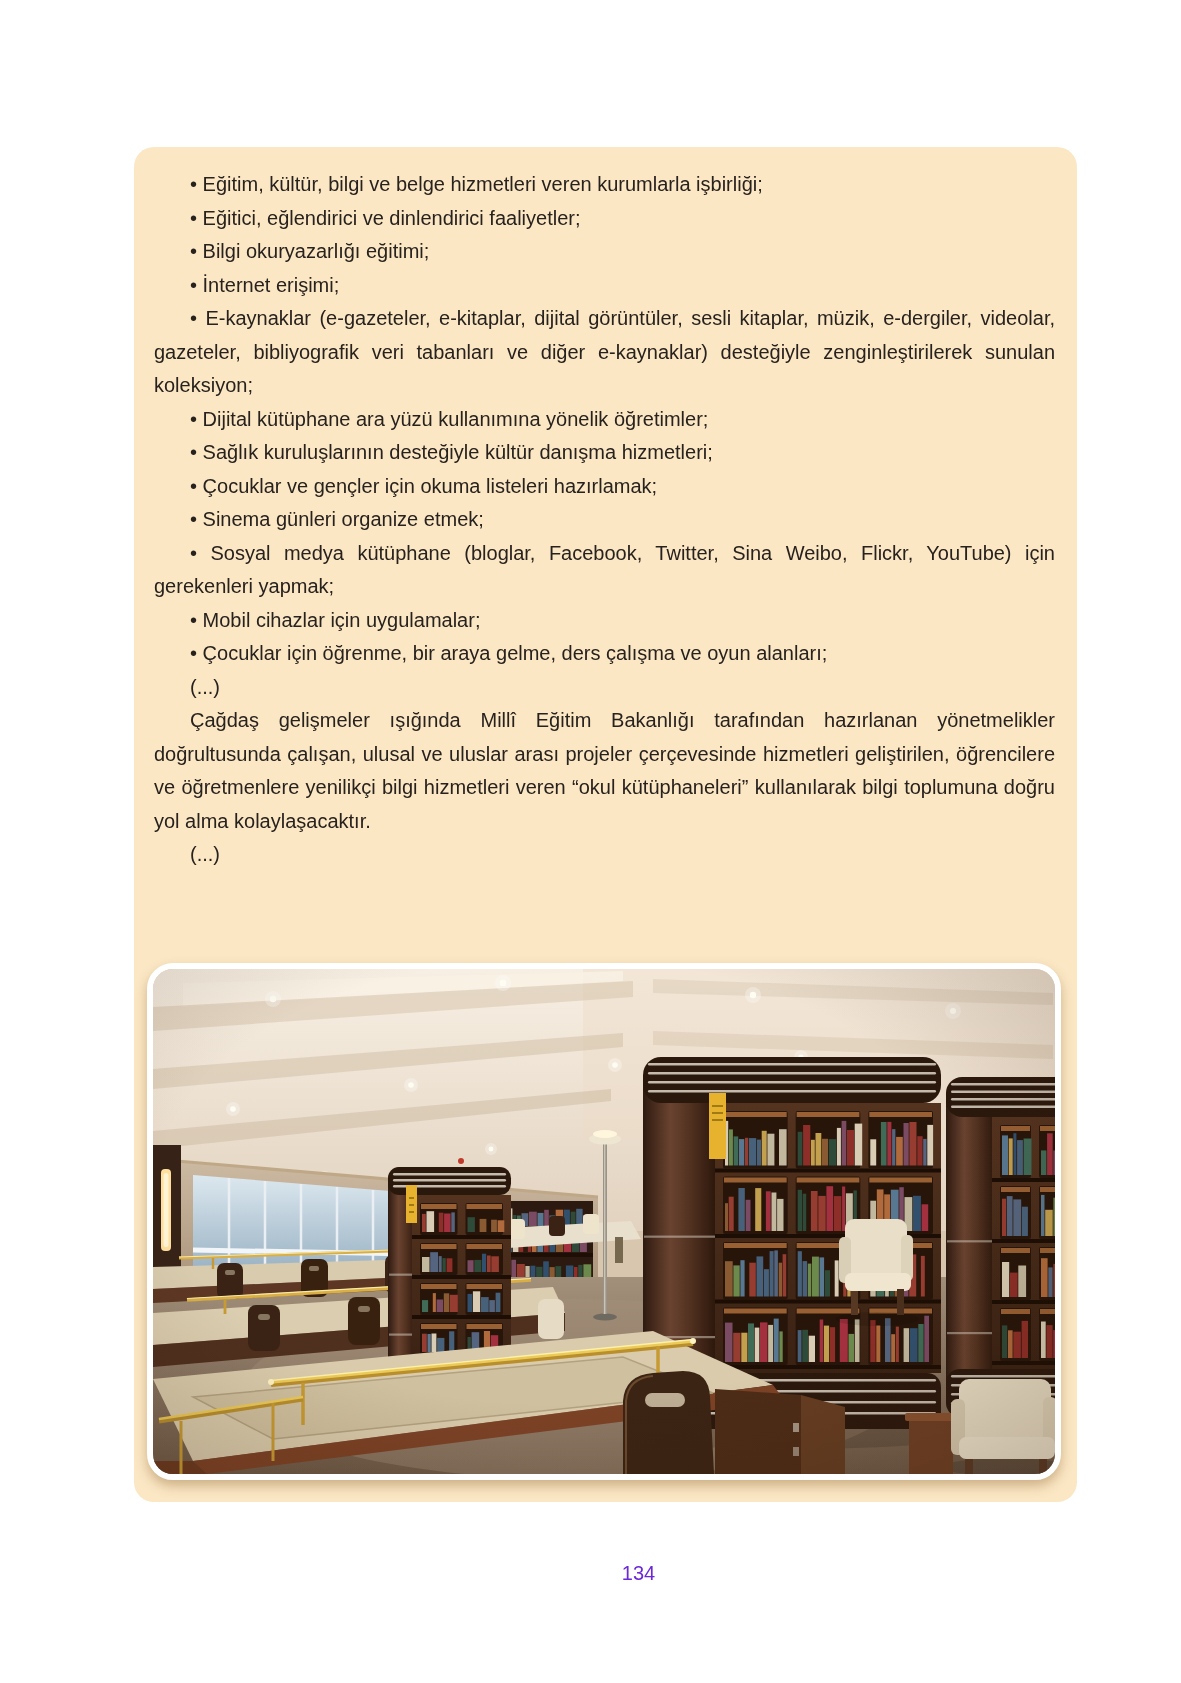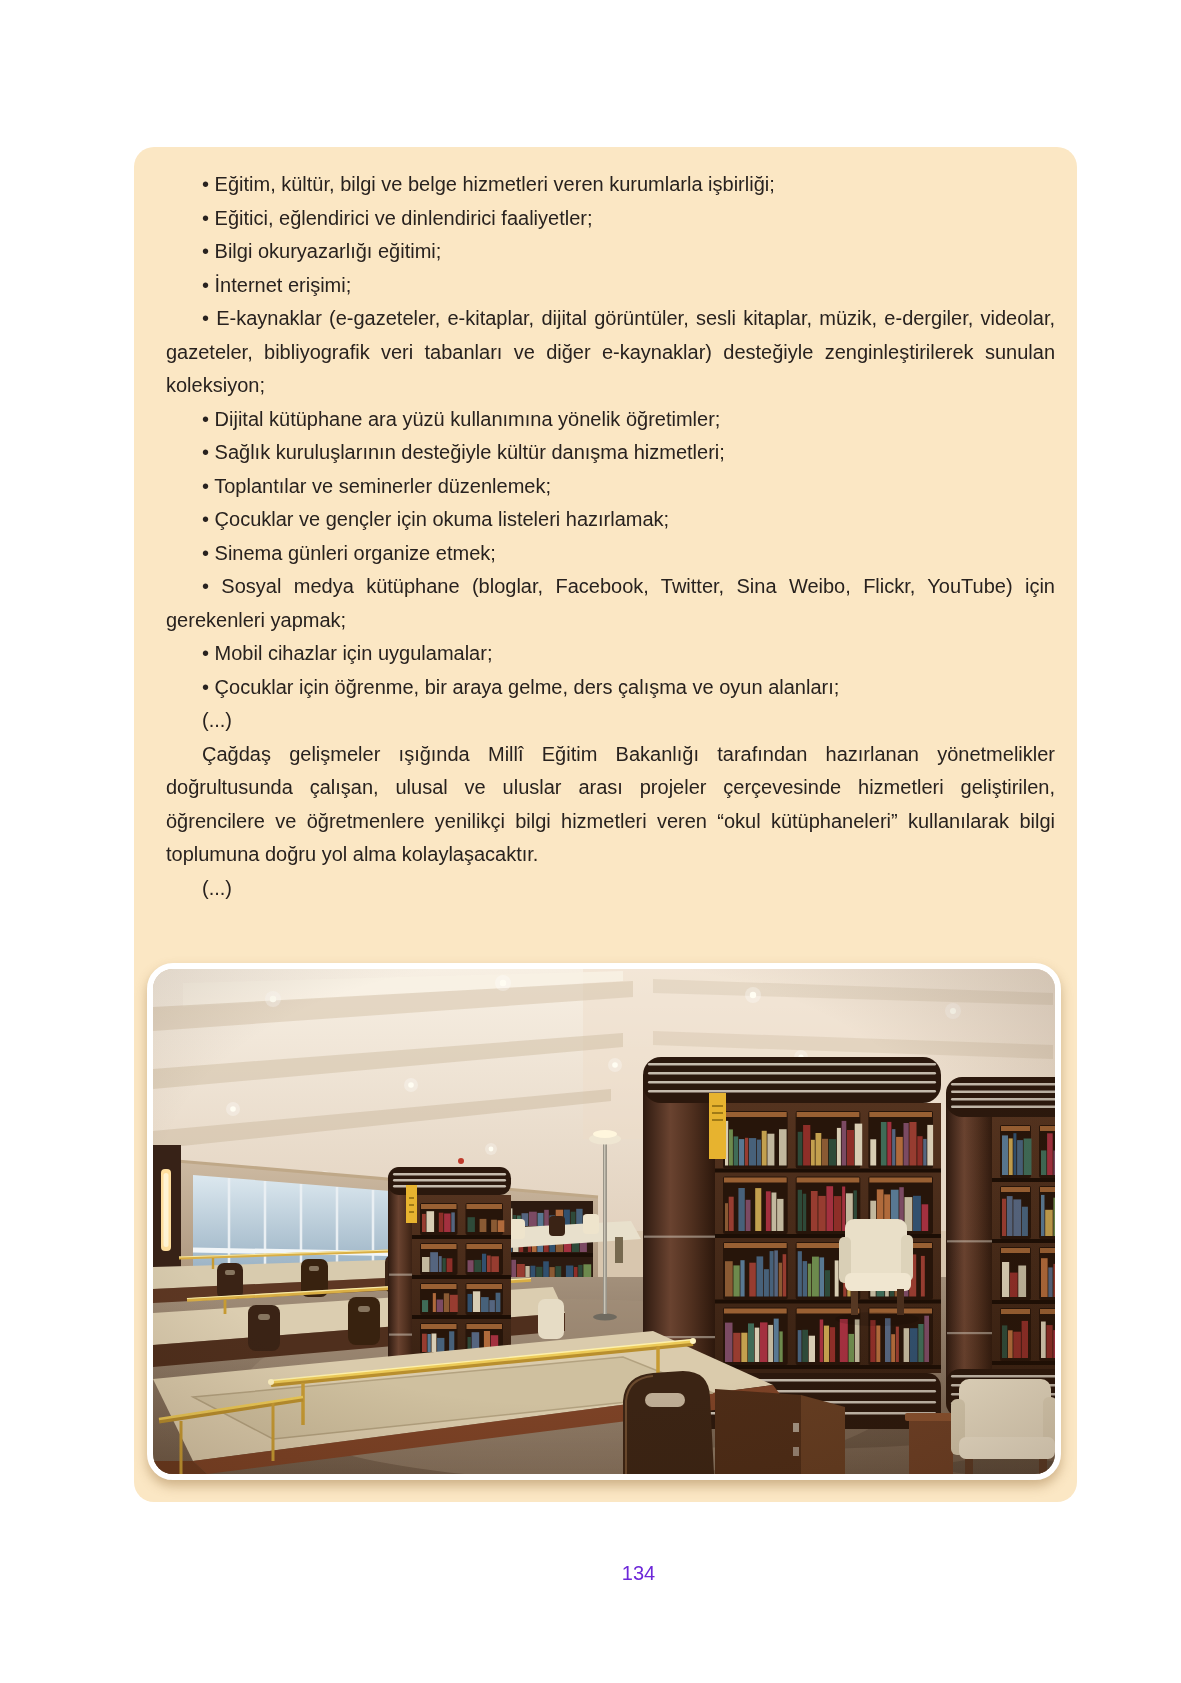--- a/index.html
+++ b/index.html
@@ -1,20 +1,20 @@
 <!DOCTYPE html>
 <html><head>
 <meta charset="utf-8">
 <style>
   html,body{margin:0;padding:0;background:#ffffff;}
   .page{position:relative;width:1181px;height:1683px;background:#ffffff;
         font-family:"Liberation Sans", sans-serif;overflow:hidden;}
   .content-box{position:absolute;left:134px;top:147px;width:943px;height:1355px;
         background:#fbe7c4;border-radius:20px;}
-  .article{padding:21px 22px 0 32px;font-size:20px;line-height:33.5px;
+  .article{padding:21px 22px 0 20px;font-size:20px;line-height:33.5px;
         color:#28221f;text-align:justify;}
   .article p{margin:0;text-indent:36px;}
   .photo-frame{position:absolute;left:13px;top:816px;width:902px;height:505px;
         border:6px solid #ffffff;border-radius:26px;overflow:hidden;
         box-shadow:0 6px 12px rgba(150,110,60,0.45);background:#d8c6ae;}
   .photo-frame svg{display:block;width:902px;height:505px;}
   .page-footer{position:absolute;left:0;top:1562px;width:100%;text-align:center;
         font-size:20px;color:#6d28d9;margin-left:48px;}
 </style>
 </head>
@@ -23,21 +23,20 @@
 <div class="page">
   <section class="content-box">
     <div class="article" id="article">
         <p>• Eğitim, kültür, bilgi ve belge hizmetleri veren kurumlarla işbirliği;</p>
         <p>• Eğitici, eğlendirici ve dinlendirici faaliyetler;</p>
         <p>• Bilgi okuryazarlığı eğitimi;</p>
         <p>• İnternet erişimi;</p>
         <p>• E-kaynaklar (e-gazeteler, e-kitaplar, dijital görüntüler, sesli kitaplar, müzik, e-dergiler, videolar, gazeteler, bibliyografik veri tabanları ve diğer e-kaynaklar) desteğiyle zenginleştirilerek sunulan koleksiyon;</p>
         <p>• Dijital kütüphane ara yüzü kullanımına yönelik öğretimler;</p>
         <p>• Sağlık kuruluşlarının desteğiyle kültür danışma hizmetleri;</p>
-        <p>• Toplantılar ve seminerler düzenlemek;</p>
         <p>• Çocuklar ve gençler için okuma listeleri hazırlamak;</p>
         <p>• Sinema günleri organize etmek;</p>
         <p>• Sosyal medya kütüphane (bloglar, Facebook, Twitter, Sina Weibo, Flickr, YouTube) için gerekenleri yapmak;</p>
         <p>• Mobil cihazlar için uygulamalar;</p>
         <p>• Çocuklar için öğrenme, bir araya gelme, ders çalışma ve oyun alanları;</p>
         <p>(...)</p>
         <p>Çağdaş gelişmeler ışığında Millî Eğitim Bakanlığı tarafından hazırlanan yönetmelikler doğrultusunda çalışan, ulusal ve uluslar arası projeler çerçevesinde hizmetleri geliştirilen, öğrencilere ve öğretmenlere yenilikçi bilgi hizmetleri veren “okul kütüphaneleri” kullanılarak bilgi toplumuna doğru yol alma kolaylaşacaktır.</p>
         <p>(...)</p>
       </div>
 

